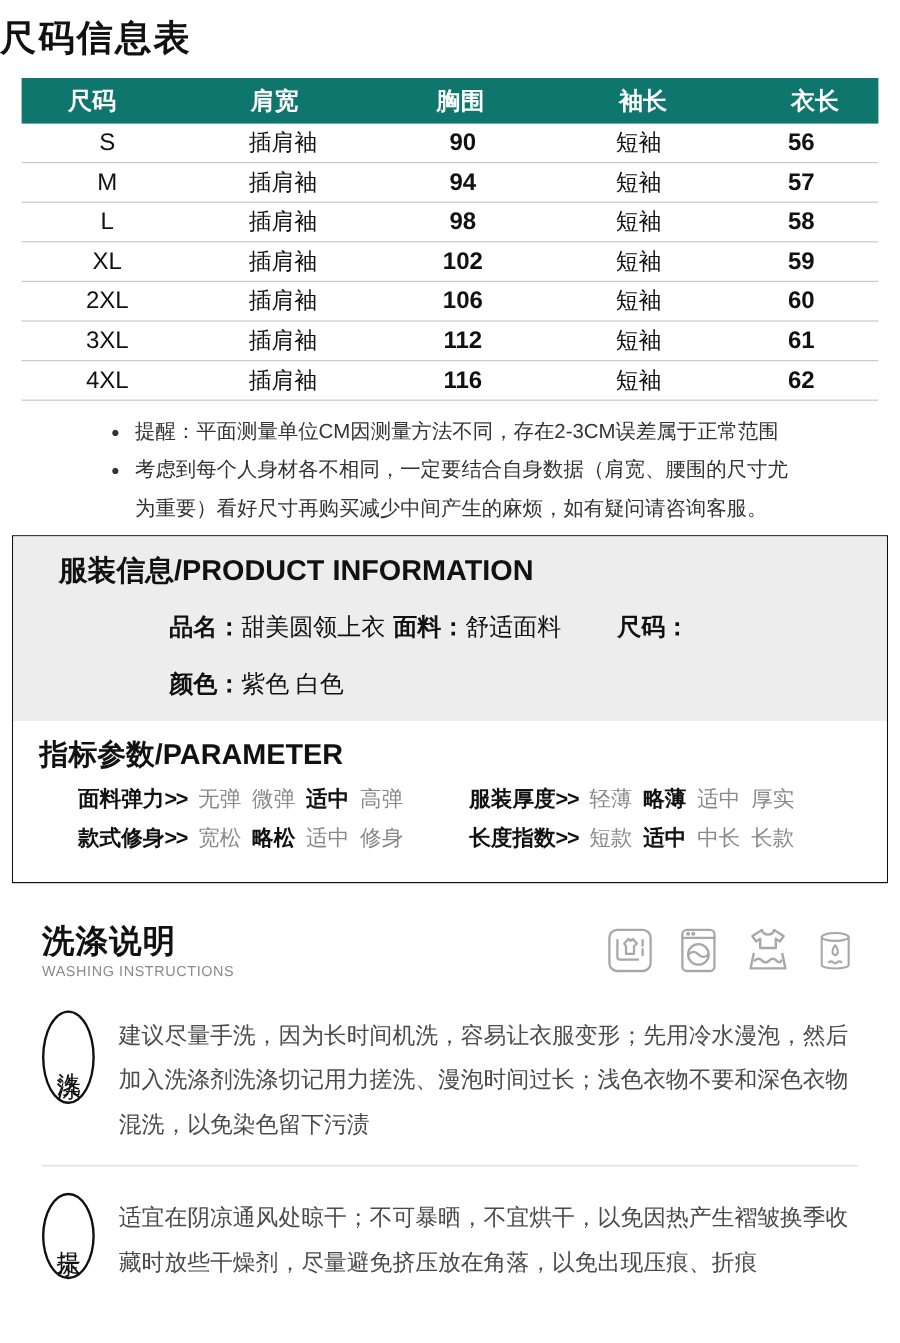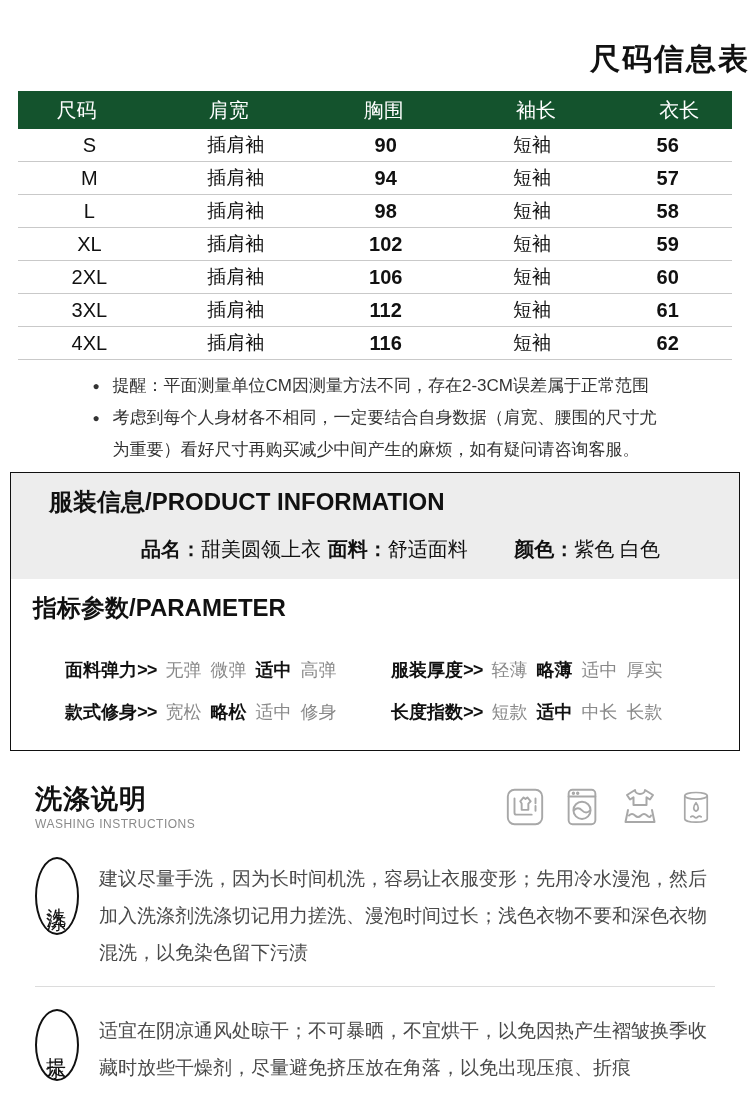--- a/index.html
+++ b/index.html
@@ -1,26 +1,26 @@
 <!DOCTYPE html>
 <html><head>
 <meta charset="utf-8">
 <style>
   * { margin:0; padding:0; box-sizing:border-box; }
   html,body { width:750px; height:1119px; background:#fff; overflow:hidden;
               font-family:"Liberation Sans","DejaVu Sans",sans-serif; color:#111; }
 
   
-  .page-title { padding-top:38px; text-align:right; font-size:30px; font-weight:bold;
+  .page-title { padding-top:12px; text-align:left; font-size:30px; font-weight:bold;
                 letter-spacing:2px; line-height:42px; }
 
   
   .size-table { margin:11px 18px 0; }
-  .st-header { display:flex; background:#14532d; color:#fff; height:38px;
-               align-items:center; font-size:20px; font-weight:normal;gap:32px; }
+  .st-header { display:flex; background:#0f766e; color:#fff; height:38px;
+               align-items:center; font-size:20px; font-weight:bold;gap:32px; }
   .st-row { display:flex; height:33px; align-items:center; font-size:19px;
             border-bottom:1px solid #c9c9c9; }
   .st-c0{width:20%;} .st-c1{width:21%;} .st-c2{width:21%;} .st-c3{width:20%;} .st-c4{width:18%;}
   .st-cell{ text-align:center; }
   .st-row .st-c0{ font-size:20px; }
   .st-row .st-c2, .st-row .st-c4 { font-weight:600; font-size:20px; }
 
   
   .notes { width:565px; margin:10px auto 0; font-size:17px; color:#333; }
   .note-item { display:flex; line-height:32px; }
@@ -28,22 +28,22 @@
   .note-text { flex:1; }
 
   
   .info-box { margin:6px 10px 0; border:1px solid #111; }
   .info-gray { background:#ededed; padding:12px 38px 16px; }
   .section-title { text-align:left; font-size:24px; font-weight:bold; line-height:34px; }
   .fields { margin-top:16px; display:grid; grid-template-columns:1fr 1fr 1fr;
             row-gap:20px; padding-left:92px; font-size:20px; line-height:28px; }
   .field-label { font-weight:bold; }
   .info-white { background:#fff; padding:12px 22px 22px; }
-  .params { margin-top:31px; display:grid; grid-template-columns:1fr 1fr;
-            row-gap:12px; font-size:18px; line-height:30px; padding-left:32px;font-family:Liberation Mono, monospace; }
+  .params { margin-top:4px; display:grid; grid-template-columns:1fr 1fr;
+            row-gap:2px; font-size:18px; line-height:30px; padding-left:32px; }
   .param-label { font-weight:bold; }
   .param-arrow { font-weight:bold; letter-spacing:-1px; }
   .param-opt { color:#898989; margin-left:9px; }
   .param-opt.sel { color:#111; font-weight:bold; }
 
   
   .wash-header { margin:32px 35px 0; display:flex; align-items:center; }
   .wash-titles { flex:1; }
   .wash-title { font-size:27px; font-weight:bold; line-height:32px; letter-spacing:1px; }
   .wash-subtitle { font-size:12px; color:#8a8a8a; letter-spacing:0.5px; margin-top:2px; }
@@ -141,20 +141,23 @@
   <div class="info-gray">
     <div class="section-title">服装信息/PRODUCT INFORMATION</div>
     <div class="fields">
       <div>
         <span class="field-label">品名：</span><span class="field-value">甜美圆领上衣</span>
       </div>
       <div>
         <span class="field-label">面料：</span><span class="field-value">舒适面料</span>
       </div>
       <div>
+        <span class="field-label">尺码：</span><span class="field-value"></span>
+      </div>
+      <div>
         <span class="field-label">颜色：</span><span class="field-value">紫色 白色</span>
       </div>
     </div>
   </div>
   <div class="info-white">
     <div class="section-title">指标参数/PARAMETER</div>
     <div class="params">
       <div>
         <span class="param-label">面料弹力</span><span class="param-arrow">&gt;&gt;</span><span class="param-opt">无弹</span><span class="param-opt">微弹</span><span class="param-opt sel">适中</span><span class="param-opt">高弹</span>
       </div>

